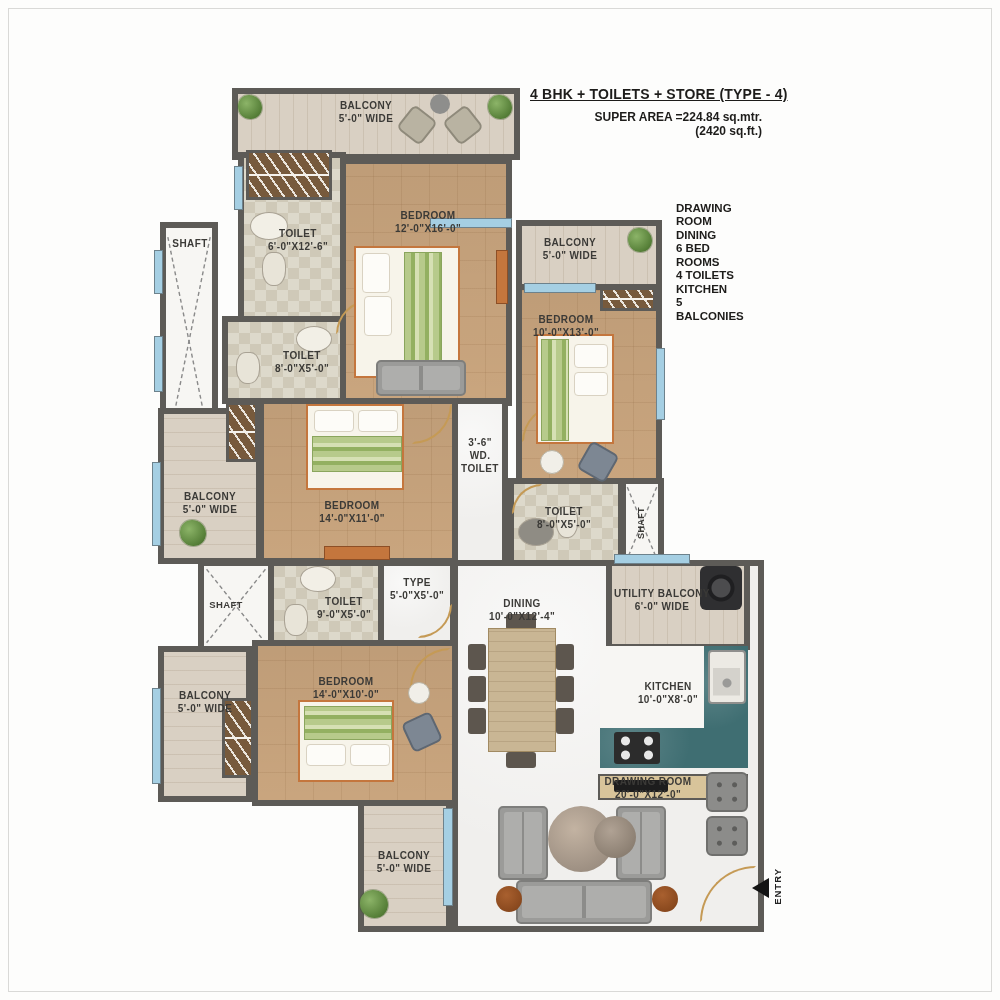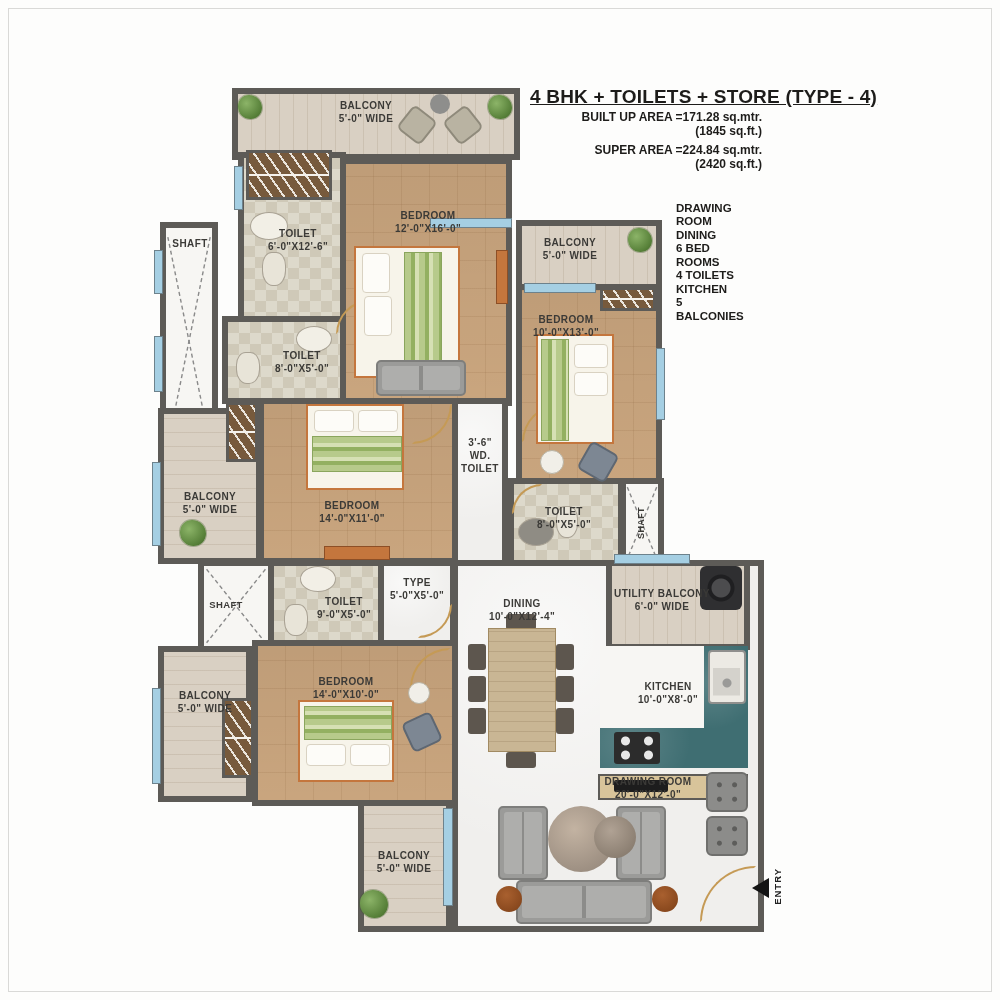--- a/index.html
+++ b/index.html
@@ -30,21 +30,21 @@
 
   
   .lbl{position:absolute;transform:translate(-50%,-50%);text-align:center;
        font-size:10px;font-weight:bold;letter-spacing:.4px;line-height:1.3;
        color:#3b3a37;white-space:nowrap;z-index:30;}
   .lbl .dims{font-weight:bold;}
   .lbl.vert{transform:translate(-50%,-50%) rotate(-90deg);}
 
   
   #hdr{position:absolute;z-index:40;}
-  .hdr-title{position:absolute;left:530px;top:86px;width:250px;font-size:19px;font-weight:bold;
+  .hdr-title{position:absolute;left:530px;top:86px;width:250px;font-size:14px;font-weight:bold;
              text-decoration:underline;letter-spacing:.2px;color:#1d1c1a;white-space:nowrap;}
   .hdr-areas{position:absolute;left:520px;top:110px;width:242px;text-align:right;
              font-size:12px;font-weight:bold;color:#1d1c1a;line-height:1.18;}
   .hdr-areas .grp{margin-bottom:5px;}
   .hdr-feats{position:absolute;left:676px;top:202px;font-size:11.5px;font-weight:bold;
              color:#1d1c1a;line-height:1.17;text-align:left;}
 
   
   .shaftx{position:absolute;inset:0;width:100%;height:100%;}
   .hatch{position:absolute;box-sizing:border-box;border:3px solid var(--wall);
@@ -103,24 +103,20 @@
 </head>
 <body>
 
 <div id="canvas">
   <div id="frame"></div>
 
   <div id="hdr">
     <div class="hdr-title">4 BHK + TOILETS + STORE (TYPE - 4)</div>
     <div class="hdr-areas">
       <div class="grp">
-        <div>BUILT UP AREA =171.28 sq.mtr.</div>
-        <div>(1845 sq.ft.)</div>
-      </div>
-      <div class="grp">
         <div>SUPER AREA =224.84 sq.mtr.</div>
         <div>(2420 sq.ft.)</div>
       </div>
     </div>
     <div class="hdr-feats">
       <div>DRAWING ROOM</div>
       <div>DINING</div>
       <div>6 BED ROOMS</div>
       <div>4 TOILETS</div>
       <div>KITCHEN</div>

